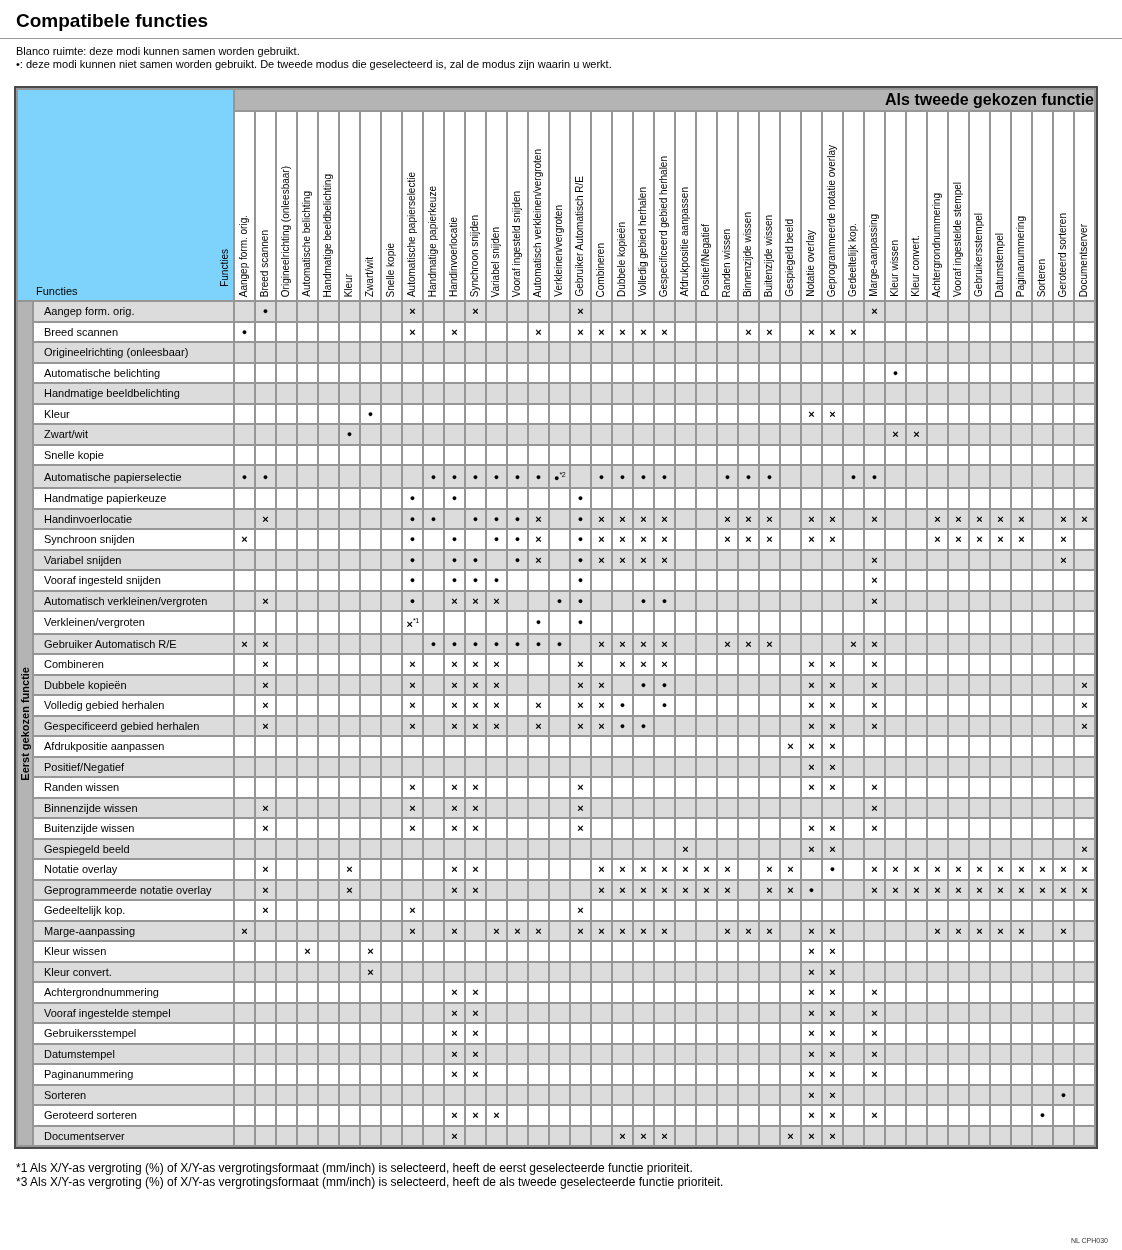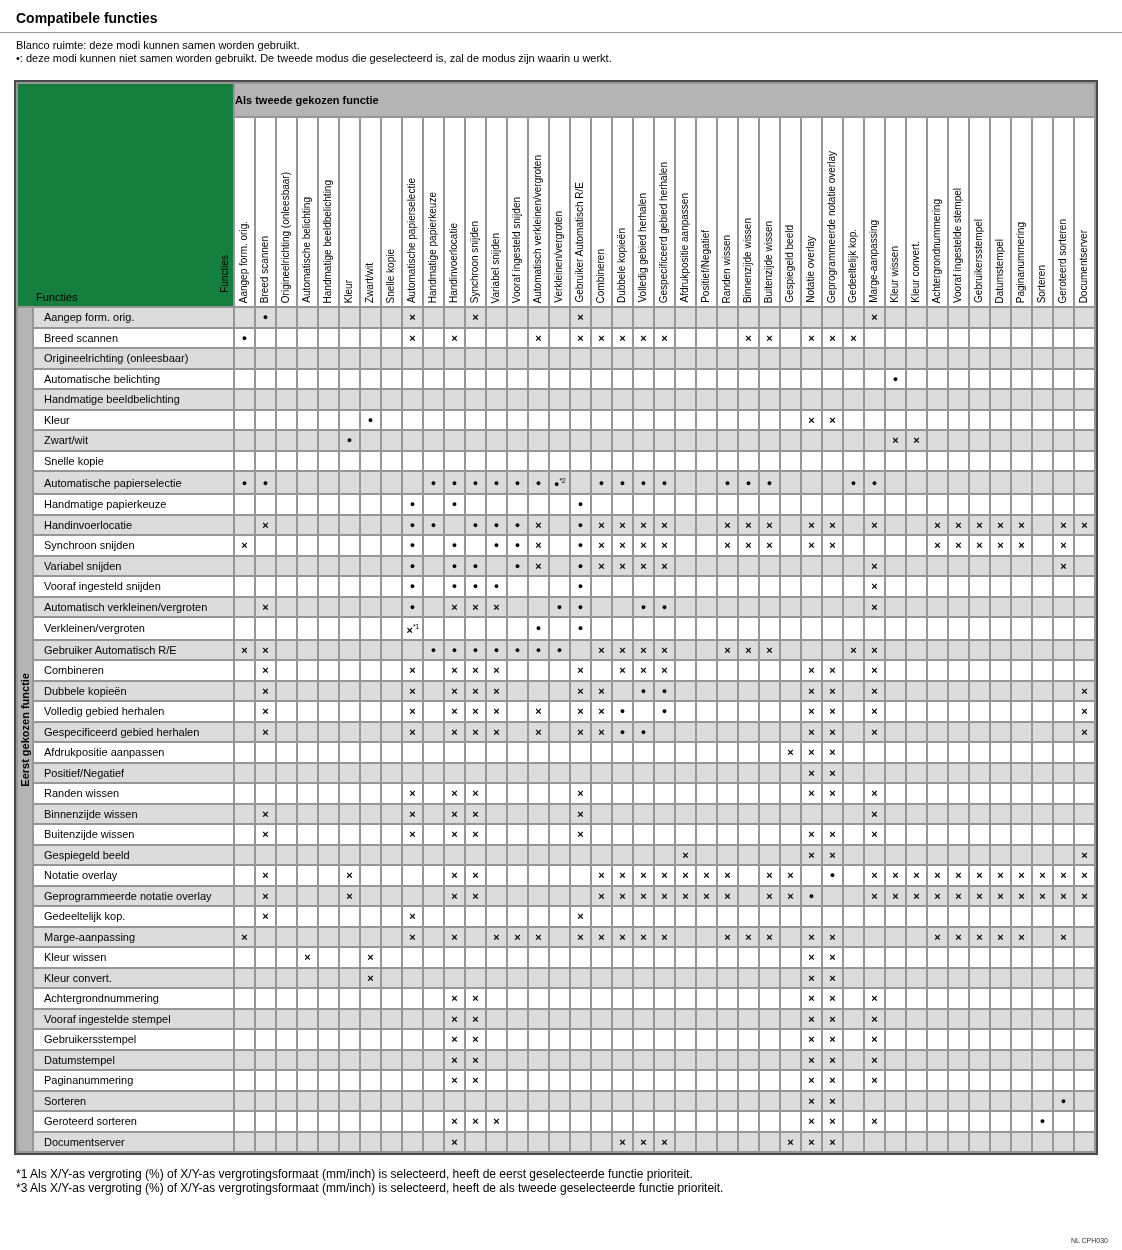--- a/index.html
+++ b/index.html
@@ -3,40 +3,40 @@
 <meta charset="utf-8">
 <style>
   html,body { margin:0; padding:0; }
   body {
     width:1122px; height:1250px;
     background:#ffffff; color:#000;
     font-family:"Liberation Sans", sans-serif;
     position:relative; overflow:hidden;
   }
   .page { position:relative; padding:10px 16px 0 14px; }
-  .title { font-size:14px; font-weight:bold; margin:0 0 0 2px; }
+  .title { font-size:19px; font-weight:bold; margin:0 0 0 2px; }
   .title-rule { border:none; border-top:1px solid #9a9a9a; margin:6px -16px 0 -14px; }
   .legend { margin:6px 0 0 2px; font-size:11px; line-height:13px; }
   .legend div { white-space:nowrap; }
 
   table.matrix {
     border-collapse:separate;
     border-spacing:2px;
     background:var(--grid,#969696);
     border:2px solid #4a4a4a;
     table-layout:fixed;
     margin-top:15px;
   }
   td { padding:0; }
   td.band {
     background:var(--band,#b4b4b4);
-    font-size:11px; font-weight:bold; text-align:left;
-    height:32px;
+    font-size:16px; font-weight:bold; text-align:right;
+    height:20px;
   }
-  td.tl { background:#15803d; position:relative; }
+  td.tl { background:#7dd3fc; position:relative; }
   td.colhead { background:#ffffff; height:188px; vertical-align:bottom; }
   .vtext {
     writing-mode:vertical-rl;
     transform:rotate(180deg);
     white-space:nowrap;
     font-size:10px; line-height:10px;
     display:block; margin:0 auto;
   }
   td.colhead .vtext { padding-left:2px; margin-bottom:3px; }
   td.strip { background:var(--band,#b4b4b4); vertical-align:middle; text-align:center; }

